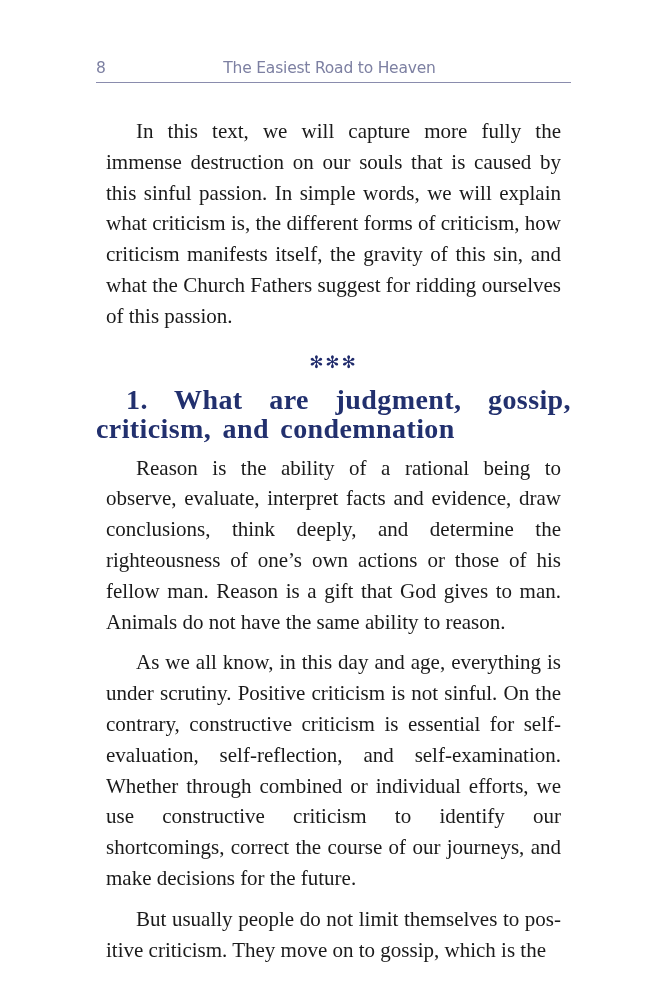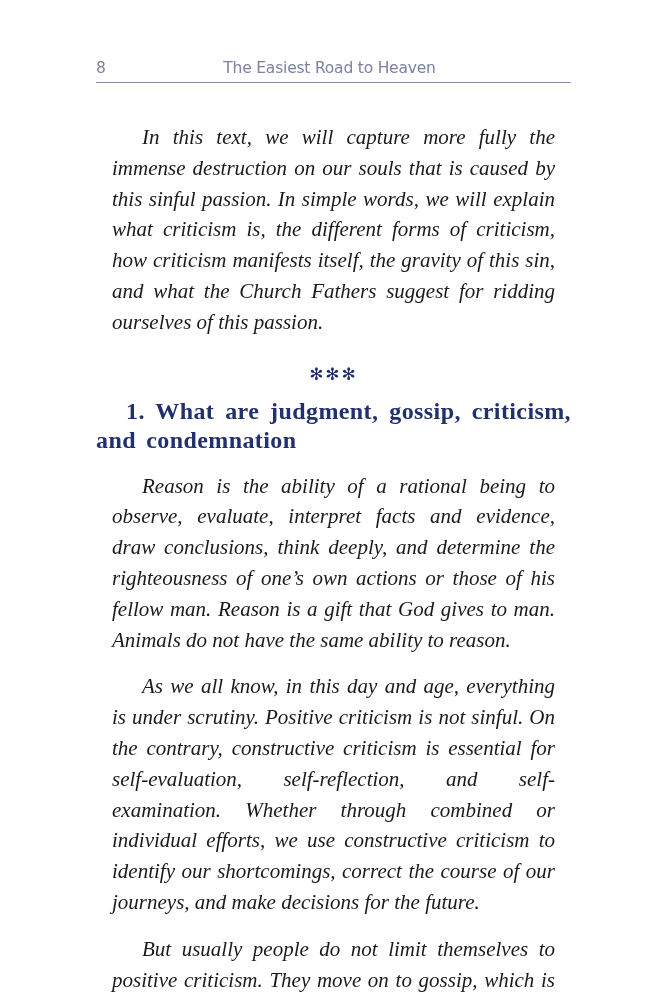--- a/index.html
+++ b/index.html
@@ -44,40 +44,39 @@
       top: 106px;
       width: 475px;
       font-family: "Liberation Serif", "DejaVu Serif", serif;
       font-size: 21px;
       line-height: 30.8px;
       color: #1a1a1a;
       text-align: justify;
       hyphens: manual;
     }
     .body-text p {
-      margin: 16px;
+      margin: 10px;
       text-indent: 30px;
-      font-style: italic;
     }
     .ornament {
       text-align: center;
       color: #1f2a6b;
       font-size: 17px;
       letter-spacing: 2px;
       height: 40px;
       line-height: 40px;
       margin-top: 2px;
       margin-bottom: 3px;
       font-family: "DejaVu Sans", sans-serif;
     }
     .section-heading {
       margin: 0;
       font-family: "Liberation Serif", "DejaVu Serif", serif;
       font-weight: bold;
-      font-size: 24px;
+      font-size: 28px;
       line-height: 29px;
       color: #22306e;
       text-indent: 30px;
       text-align: justify;
       letter-spacing: 0.4px;
       word-spacing: 4px;
     }
   </style>
 </head>
 <body>

